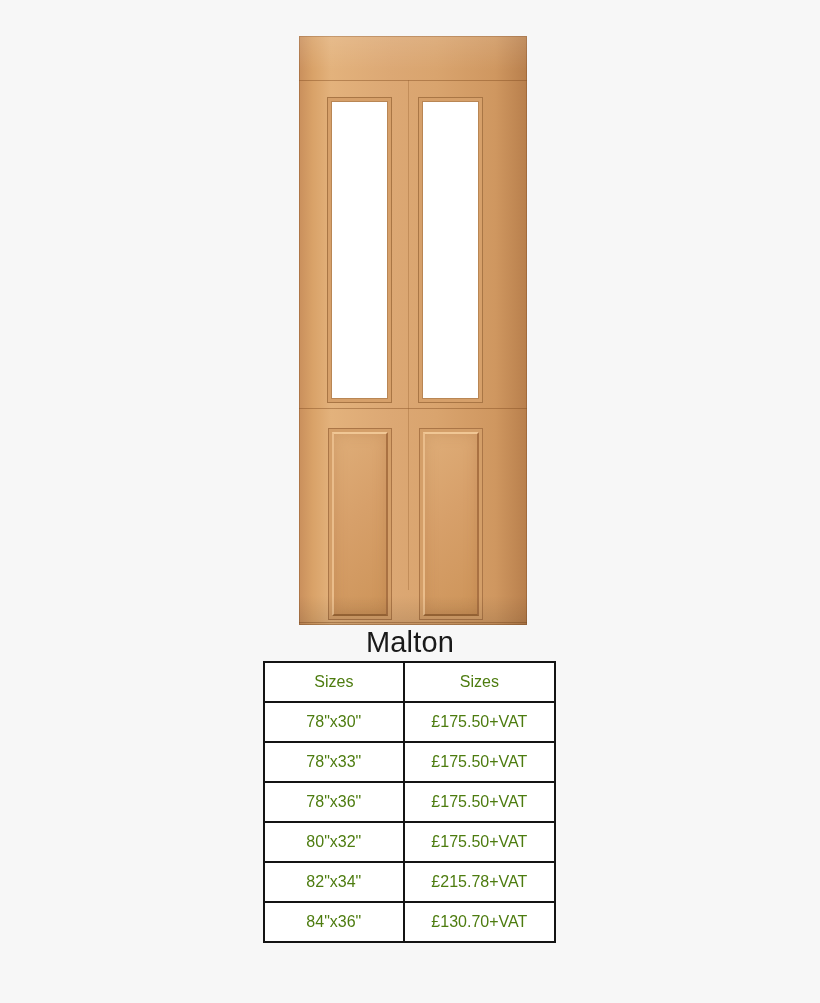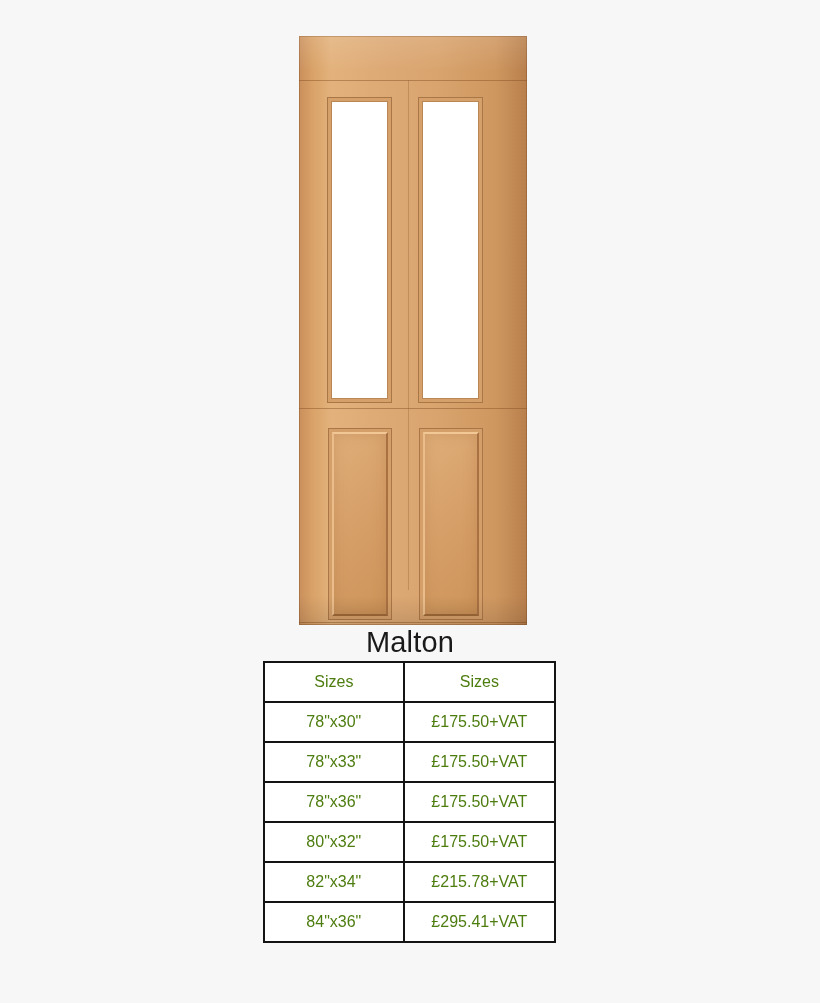--- a/index.html
+++ b/index.html
@@ -175,18 +175,18 @@
       <tr>
         <td>80"x32"</td>
         <td>£175.50+VAT</td>
       </tr>
       <tr>
         <td>82"x34"</td>
         <td>£215.78+VAT</td>
       </tr>
       <tr>
         <td>84"x36"</td>
-        <td>£295.41+VAT</td>
+        <td>£130.70+VAT</td>
       </tr>
     </tbody>
   </table>
 
 </div>
 
 </body></html>

